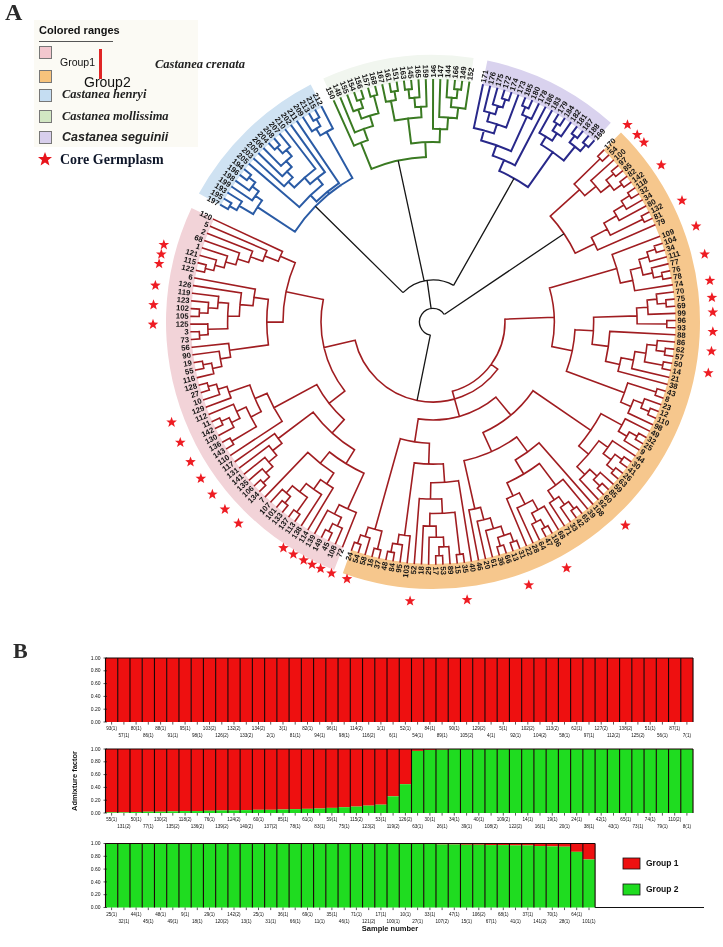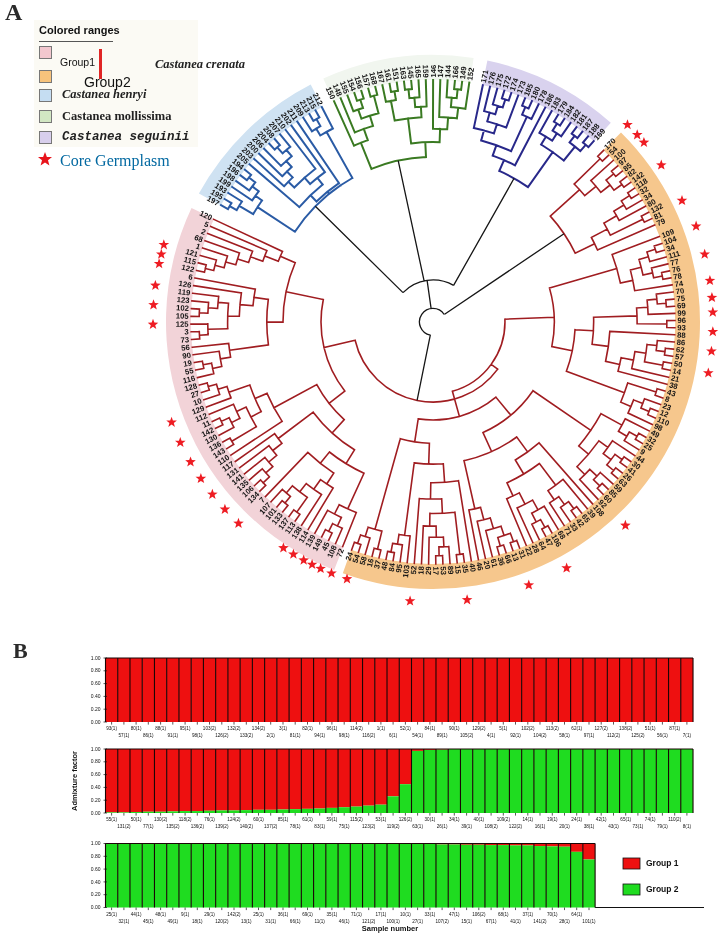--- a/index.html
+++ b/index.html
@@ -15,27 +15,27 @@
 <div class="abs" style="left:39px;top:41px;width:74px;height:1px;background:#555;"></div>
 <div class="abs" style="left:39px;top:46px;width:11px;height:11px;background:#f2c7ce;border:1px solid #777;"></div>
 <div class="abs" style="left:60px;top:56px;font-size:10.5px;color:#111;">Group1</div>
 <div class="abs" style="left:39px;top:70px;width:11px;height:11px;background:#f7c37c;border:1px solid #777;"></div>
 <div class="abs" style="left:60px;top:74px;font-size:14px;color:#111;margin-left:24px;">Group2</div>
 <div class="abs" style="left:99px;top:49px;width:2.5px;height:30px;background:#e02525;"></div>
 <div class="abs" style="left:108px;top:57px;font-size:12.5px;font-family:'Liberation Serif',serif;font-style:italic;font-weight:bold;color:#222;margin-left:47px;">Castanea crenata</div>
 <div class="abs" style="left:39px;top:89px;width:11px;height:11px;background:#c5ddf2;border:1px solid #777;"></div>
 <div class="abs" style="left:62px;top:87px;font-size:12.5px;font-family:'Liberation Serif',serif;font-style:italic;font-weight:bold;color:#222;">Castanea henryi</div>
 <div class="abs" style="left:39px;top:110px;width:11px;height:11px;background:#d2e7c3;border:1px solid #777;"></div>
-<div class="abs" style="left:62px;top:109px;font-size:12.5px;font-family:'Liberation Serif',serif;font-weight:bold;color:#222;">Castanea mollissima</div>
+<div class="abs" style="left:62px;top:109px;font-size:12.5px;font-family:'Liberation Serif',serif;font-style:italic;font-weight:bold;color:#222;">Castanea mollissima</div>
 <div class="abs" style="left:39px;top:131px;width:11px;height:11px;background:#d8cfec;border:1px solid #777;"></div>
-<div class="abs" style="left:62px;top:130px;font-size:12.5px;font-family:Liberation Mono, monospace;font-style:italic;font-weight:bold;color:#222;">Castanea seguinii</div>
+<div class="abs" style="left:62px;top:130px;font-size:12.5px;font-family:Liberation Sans, sans-serif;font-style:italic;font-weight:bold;color:#222;">Castanea seguinii</div>
 <svg class="abs" style="left:37px;top:151px" width="16" height="16">
     <path d="M8,1 L9.9,5.9 15,6.1 11,9.3 12.4,14.4 8,11.4 3.6,14.4 5,9.3 1,6.1 6.1,5.9 Z" fill="#e8131b"></path>
   </svg>
-<div class="abs" style="left:60px;top:152px;font-size:16px;font-family:'Liberation Serif',serif;font-weight:normal;color:#0369a1;">Core Germplasm</div>
+<div class="abs" style="left:60px;top:152px;font-size:14px;font-family:'Liberation Serif',serif;font-weight:bold;color:#0f172a;">Core Germplasm</div>
 
 <svg width="723" height="640" viewBox="0 0 723 640" style="position:absolute;top:0;left:0">
 <path d="M343.3 546.8A242.0 242.0 0 0 1 214.1 218.8L191.5 208.1A267.0 267.0 0 0 0 334.1 570.0Z" fill="#f2d3d8"></path>
 <path d="M220.8 205.6A242.0 242.0 0 0 1 322.2 106.9L310.7 84.6A267.0 267.0 0 0 0 198.9 193.6Z" fill="#cfe2f2"></path>
 <path d="M333.6 101.4A242.0 242.0 0 0 1 469.8 82.8L473.6 58.1A267.0 267.0 0 0 0 323.3 78.6Z" fill="#f1f6ef"></path>
 <path d="M482.3 85.1A242.0 242.0 0 0 1 594.1 141.5L610.8 122.8A267.0 267.0 0 0 0 487.4 60.6Z" fill="#d9d2ee"></path>
 <path d="M603.4 150.1A242.0 242.0 0 0 1 351.2 549.8L342.8 573.3A267.0 267.0 0 0 0 621.0 132.4Z" fill="#f6c78d"></path>
 <path d="M323.3 299.5A112.0 112.0 0 0 0 344.8 391.0M323.3 299.5L286.1 291.8M344.8 391.0L329.0 403.3M295.2 262.7A150.0 150.0 0 0 0 283.0 322.1M295.2 262.7L280.3 256.3M283.0 322.1L266.8 322.1M282.5 251.5A166.2 166.2 0 0 0 278.3 261.2M282.5 251.5L213.8 219.4M278.3 261.2L264.8 255.9M266.9 250.6A180.8 180.8 0 0 0 262.8 261.2M266.9 250.6L210.7 226.4M262.8 261.2L250.5 256.8M252.6 251.2A193.8 193.8 0 0 0 248.6 262.5M252.6 251.2L207.7 233.6M248.6 262.5L237.6 258.9M239.5 253.1A205.4 205.4 0 0 0 235.8 264.8M239.5 253.1L205.0 240.8M235.8 264.8L225.7 261.9M227.5 256.1A215.8 215.8 0 0 0 224.1 267.7M227.5 256.1L202.6 248.1M224.1 267.7L215.0 265.3M216.4 260.1A225.2 225.2 0 0 0 213.7 270.5M216.4 260.1L200.3 255.5M213.7 270.5L205.3 268.5M206.2 264.9A233.9 233.9 0 0 0 204.5 272.2M206.2 264.9L198.3 262.9M204.5 272.2L196.6 270.5M268.3 299.4A166.2 166.2 0 0 0 268.4 344.9M268.3 299.4L253.9 297.4M268.4 344.9L229.6 350.3M255.3 289.2A180.8 180.8 0 0 0 253.0 305.7M255.3 289.2L195.0 278.0M253.0 305.7L240.0 304.6M241.4 292.9A193.8 193.8 0 0 0 239.3 316.3M241.4 292.9L193.7 285.6M239.3 316.3L227.7 316.0M228.5 303.3A205.4 205.4 0 0 0 227.7 328.7M228.5 303.3L218.1 302.4M227.7 328.7L207.9 329.3M218.7 296.4A215.8 215.8 0 0 0 217.6 308.4M218.7 296.4L192.7 293.3M217.6 308.4L208.2 307.8M208.6 302.4A225.2 225.2 0 0 0 207.9 313.2M208.6 302.4L191.9 300.9M207.9 313.2L199.3 312.8M199.5 309.1A233.9 233.9 0 0 0 199.2 316.5M199.5 309.1L191.4 308.6M199.2 316.5L191.1 316.4M207.8 323.9A225.2 225.2 0 0 0 208.1 334.7M207.8 323.9L191.0 324.1M208.1 334.7L199.5 335.2M199.3 331.5A233.9 233.9 0 0 0 199.7 338.9M199.3 331.5L191.2 331.8M199.7 338.9L191.6 339.5M228.7 343.4A205.4 205.4 0 0 0 230.6 357.1M228.7 343.4L192.3 347.2M230.6 357.1L220.4 358.9M219.2 351.3A215.8 215.8 0 0 0 221.8 366.5M219.2 351.3L193.2 354.8M221.8 366.5L212.6 368.5M211.6 363.2A225.2 225.2 0 0 0 213.8 373.7M211.6 363.2L203.1 364.8M213.8 373.7L197.5 377.6M202.4 361.1A233.9 233.9 0 0 0 203.8 368.4M202.4 361.1L194.4 362.5M203.8 368.4L195.8 370.0M316.8 384.6A132.0 132.0 0 0 0 344.2 419.6M316.8 384.6L273.9 407.8M344.2 419.6L332.1 433.0M267.0 393.4A180.8 180.8 0 0 0 282.1 421.4M267.0 393.4L255.0 398.5M282.1 421.4L230.9 455.1M249.8 385.0A193.8 193.8 0 0 0 261.2 411.6M249.8 385.0L228.9 392.2M261.2 411.6L250.9 417.0M227.0 386.5A215.8 215.8 0 0 0 231.0 397.9M227.0 386.5L218.1 389.3M231.0 397.9L206.5 407.1M216.5 384.2A225.2 225.2 0 0 0 219.7 394.4M216.5 384.2L208.2 386.5M219.7 394.4L203.9 399.8M207.2 382.9A233.9 233.9 0 0 0 209.3 390.1M207.2 382.9L199.4 385.1M209.3 390.1L201.5 392.5M246.1 407.1A205.4 205.4 0 0 0 256.3 426.7M246.1 407.1L236.6 411.4M256.3 426.7L231.8 441.2M233.5 404.3A215.8 215.8 0 0 0 239.9 418.4M233.5 404.3L209.3 414.3M239.9 418.4L231.5 422.6M229.1 417.7A225.2 225.2 0 0 0 233.9 427.4M229.1 417.7L221.3 421.4M233.9 427.4L219.1 435.2M219.7 418.0A233.9 233.9 0 0 0 222.9 424.8M219.7 418.0L212.3 421.4M222.9 424.8L215.6 428.3M229.9 438.0A233.9 233.9 0 0 0 233.7 444.4M229.9 438.0L222.8 442.0M233.7 444.4L226.8 448.6M313.2 412.2A150.0 150.0 0 0 0 354.5 449.8M313.2 412.2L278.2 438.5M354.5 449.8L346.0 463.7M274.7 433.7A193.8 193.8 0 0 0 281.9 443.3M274.7 433.7L235.3 461.5M281.9 443.3L272.8 450.5M269.0 445.7A205.4 205.4 0 0 0 276.7 455.3M269.0 445.7L239.8 467.7M276.7 455.3L268.8 462.0M264.9 457.4A215.8 215.8 0 0 0 272.8 466.6M264.9 457.4L244.5 473.8M272.8 466.6L265.8 472.9M262.2 468.8A225.2 225.2 0 0 0 269.4 476.8M262.2 468.8L249.5 479.8M269.4 476.8L263.1 482.8M260.6 480.0A233.9 233.9 0 0 0 265.7 485.4M260.6 480.0L254.6 485.5M265.7 485.4L259.9 491.1M329.4 452.0A166.2 166.2 0 0 0 364.0 473.2M329.4 452.0L320.3 463.3M364.0 473.2L347.7 508.8M307.8 452.4A180.8 180.8 0 0 0 333.8 473.1M307.8 452.4L265.4 496.6M333.8 473.1L326.7 484.0M320.5 479.7A193.8 193.8 0 0 0 333.1 488.0M320.5 479.7L313.7 489.2M333.1 488.0L308.2 529.3M306.2 483.6A205.4 205.4 0 0 0 321.5 494.5M306.2 483.6L299.8 491.8M321.5 494.5L301.6 525.2M292.4 485.8A215.8 215.8 0 0 0 307.3 497.4M292.4 485.8L286.3 492.9M307.3 497.4L296.8 512.1M282.3 489.4A225.2 225.2 0 0 0 290.4 496.4M282.3 489.4L271.0 501.8M290.4 496.4L285.0 503.1M282.1 500.7A233.9 233.9 0 0 0 287.9 505.4M282.1 500.7L276.9 506.9M287.9 505.4L282.8 511.8M293.8 509.9A233.9 233.9 0 0 0 299.9 514.3M293.8 509.9L289.0 516.5M299.9 514.3L295.2 521.0M339.2 504.7A205.4 205.4 0 0 0 356.3 512.5M339.2 504.7L334.5 514.0M356.3 512.5L342.7 546.5M327.6 510.4A215.8 215.8 0 0 0 341.4 517.4M327.6 510.4L314.9 533.2M341.4 517.4L337.4 526.0M332.6 523.6A225.2 225.2 0 0 0 342.3 528.2M332.6 523.6L328.7 531.3M342.3 528.2L335.6 543.5M325.4 529.6A233.9 233.9 0 0 0 332.1 533.0M325.4 529.6L321.7 536.9M332.1 533.0L328.6 540.3M452.4 391.3A72.0 72.0 0 0 0 504.9 319.2M452.4 391.3L459.4 416.4M504.9 319.2L554.2 317.2M418.2 418.9A98.0 98.0 0 0 0 495.9 397.2M418.2 418.9L414.7 441.9M495.9 397.2L510.8 415.1M400.3 438.8A121.3 121.3 0 0 0 429.4 443.3M400.3 438.8L375.0 529.2M429.4 443.3L428.7 464.1M368.1 527.2A215.2 215.2 0 0 0 381.9 531.1M368.1 527.2L365.2 536.6M381.9 531.1L377.5 549.2M360.5 535.0A225.0 225.0 0 0 0 370.0 538.0M360.5 535.0L357.6 543.4M370.0 538.0L365.2 554.3M354.4 542.2A233.8 233.8 0 0 0 360.9 544.4M354.4 542.2L351.6 549.9M360.9 544.4L358.4 552.2M374.1 548.3A233.8 233.8 0 0 0 380.9 550.0M374.1 548.3L372.1 556.2M380.9 550.0L379.0 557.9M414.2 462.9A142.2 142.2 0 0 0 443.3 463.8M414.2 462.9L404.6 535.3M443.3 463.8L444.6 482.3M399.0 534.5A215.2 215.2 0 0 0 410.1 536.0M399.0 534.5L397.5 544.2M410.1 536.0L407.2 562.6M392.6 543.4A225.0 225.0 0 0 0 402.4 544.9M392.6 543.4L391.0 552.0M402.4 544.9L400.1 561.8M387.6 551.4A233.8 233.8 0 0 0 394.4 552.6M387.6 551.4L386.0 559.4M394.4 552.6L393.1 560.7M430.8 482.7A160.7 160.7 0 0 0 458.5 480.7M430.8 482.7L430.5 499.0M458.5 480.7L471.3 560.9M419.3 498.5A177.0 177.0 0 0 0 441.7 498.8M419.3 498.5L414.3 563.3M441.7 498.8L442.4 513.2M429.9 513.4A191.4 191.4 0 0 0 454.9 512.2M429.9 513.4L429.7 526.1M454.9 512.2L459.8 554.3M423.3 525.9A204.1 204.1 0 0 0 436.1 526.1M423.3 525.9L421.5 563.7M436.1 526.1L436.3 537.2M429.1 537.2A215.2 215.2 0 0 0 443.4 537.0M429.1 537.2L428.6 564.0M443.4 537.0L443.9 546.8M438.9 546.9A225.0 225.0 0 0 0 448.8 546.5M438.9 546.9L439.1 555.8M448.8 546.5L450.0 563.4M435.7 555.8A233.8 233.8 0 0 0 442.6 555.6M435.7 555.8L435.8 564.0M442.6 555.6L442.9 563.8M456.3 554.7A233.8 233.8 0 0 0 463.2 553.9M456.3 554.7L457.2 562.8M463.2 553.9L464.3 562.0M483.0 432.6A121.3 121.3 0 0 0 533.0 390.7M483.0 432.6L491.6 451.5M533.0 390.7L590.8 430.4M464.0 460.7A142.2 142.2 0 0 0 516.7 437.0M464.0 460.7L474.8 508.8M516.7 437.0L527.6 451.9M468.9 510.0A191.4 191.4 0 0 0 480.6 507.4M468.9 510.0L478.4 559.7M480.6 507.4L483.8 519.7M477.2 521.3A204.1 204.1 0 0 0 490.3 517.9M477.2 521.3L485.4 558.3M490.3 517.9L493.4 528.5M485.8 530.6A215.2 215.2 0 0 0 501.0 526.2M485.8 530.6L492.3 556.6M501.0 526.2L504.1 535.5M497.8 537.5A225.0 225.0 0 0 0 510.4 533.3M497.8 537.5L500.3 545.9M510.4 533.3L513.4 541.6M497.0 546.9A233.8 233.8 0 0 0 503.6 544.9M497.0 546.9L499.2 554.8M503.6 544.9L506.1 552.7M510.2 542.7A233.8 233.8 0 0 0 516.7 540.4M510.2 542.7L512.9 550.4M516.7 540.4L519.6 548.0M515.3 460.0A160.7 160.7 0 0 0 539.0 442.8M515.3 460.0L523.7 474.0M539.0 442.8L592.6 503.9M507.0 482.8A177.0 177.0 0 0 0 539.4 463.5M507.0 482.8L513.0 495.9M539.4 463.5L555.6 485.1M506.7 498.7A191.4 191.4 0 0 0 519.3 492.9M506.7 498.7L526.2 545.3M519.3 492.9L525.0 504.2M517.1 507.9A204.1 204.1 0 0 0 532.6 500.1M517.1 507.9L532.8 542.5M532.6 500.1L538.0 509.8M531.7 513.2A215.2 215.2 0 0 0 544.2 506.2M531.7 513.2L536.2 521.9M544.2 506.2L558.1 529.2M531.8 524.2A225.0 225.0 0 0 0 540.6 519.6M531.8 524.2L539.2 539.4M540.6 519.6L544.9 527.4M541.8 529.0A233.8 233.8 0 0 0 547.9 525.7M541.8 529.0L545.6 536.2M547.9 525.7L551.9 532.8M548.0 490.6A204.1 204.1 0 0 0 563.0 479.3M548.0 490.6L554.2 499.8M563.0 479.3L587.2 508.5M549.6 502.9A215.2 215.2 0 0 0 558.8 496.6M549.6 502.9L564.1 525.4M558.8 496.6L564.5 504.6M560.5 507.4A225.0 225.0 0 0 0 568.5 501.6M560.5 507.4L570.1 521.4M568.5 501.6L573.9 508.7M571.1 510.7A233.8 233.8 0 0 0 576.6 506.6M571.1 510.7L575.9 517.3M576.6 506.6L581.6 513.0M578.8 446.0A191.4 191.4 0 0 0 601.0 413.7M578.8 446.0L588.5 454.2M601.0 413.7L621.9 425.1M577.0 466.7A204.1 204.1 0 0 0 598.9 440.9M577.0 466.7L584.8 474.5M598.9 440.9L607.9 447.3M579.7 479.5A215.2 215.2 0 0 0 589.8 469.4M579.7 479.5L597.9 499.1M589.8 469.4L597.0 476.1M593.5 479.7A225.0 225.0 0 0 0 600.3 472.5M593.5 479.7L599.8 485.9M600.3 472.5L612.9 483.8M597.3 488.3A233.8 233.8 0 0 0 602.2 483.4M597.3 488.3L603.1 494.2M602.2 483.4L608.1 489.1M603.2 453.7A215.2 215.2 0 0 0 612.5 440.8M603.2 453.7L611.0 459.7M612.5 440.8L634.8 455.6M606.8 464.9A225.0 225.0 0 0 0 615.0 454.4M606.8 464.9L613.6 470.5M615.0 454.4L622.1 459.6M611.4 473.1A233.8 233.8 0 0 0 615.8 467.8M611.4 473.1L617.6 478.4M615.8 467.8L622.2 472.9M620.0 462.4A233.8 233.8 0 0 0 624.1 456.8M620.0 462.4L626.6 467.2M624.1 456.8L630.8 461.5M618.4 431.3A215.2 215.2 0 0 0 625.2 418.8M618.4 431.3L626.8 436.3M625.2 418.8L649.1 430.9M624.2 440.6A225.0 225.0 0 0 0 629.3 432.0M624.2 440.6L638.7 449.6M629.3 432.0L637.0 436.3M635.3 439.3A233.8 233.8 0 0 0 638.7 433.3M635.3 439.3L642.3 443.4M638.7 433.3L645.8 437.2M551.8 346.6A121.3 121.3 0 0 0 549.5 288.1M551.8 346.6L572.2 350.8M549.5 288.1L616.8 268.6M566.4 371.3A142.2 142.2 0 0 0 575.0 329.7M566.4 371.3L624.4 392.7M575.0 329.7L593.4 330.7M620.7 402.2A204.1 204.1 0 0 0 627.7 383.1M620.7 402.2L630.9 406.6M627.7 383.1L656.1 392.0M628.0 413.1A215.2 215.2 0 0 0 633.6 399.9M628.0 413.1L652.3 424.4M633.6 399.9L642.8 403.5M640.9 408.1A225.0 225.0 0 0 0 644.5 398.8M640.9 408.1L649.0 411.5M644.5 398.8L660.5 404.6M647.7 414.7A233.8 233.8 0 0 0 650.3 408.3M647.7 414.7L655.2 417.9M650.3 408.3L657.9 411.3M655.1 395.3A233.8 233.8 0 0 0 657.1 388.7M655.1 395.3L662.8 397.9M657.1 388.7L664.9 391.0M592.1 344.2A160.7 160.7 0 0 0 593.6 317.2M592.1 344.2L608.3 346.4M593.6 317.2L637.0 315.9M605.6 361.3A177.0 177.0 0 0 0 609.8 331.4M605.6 361.3L619.7 364.5M609.8 331.4L674.7 334.8M618.0 371.2A191.4 191.4 0 0 0 621.1 357.7M618.0 371.2L666.9 384.2M621.1 357.7L633.5 360.1M631.7 368.6A204.1 204.1 0 0 0 634.9 351.6M631.7 368.6L668.6 377.2M634.9 351.6L645.9 353.2M644.5 361.8A215.2 215.2 0 0 0 647.0 344.5M644.5 361.8L662.8 365.2M647.0 344.5L656.8 345.5M662.1 368.6A233.8 233.8 0 0 0 663.4 361.8M662.1 368.6L670.1 370.2M663.4 361.8L671.5 363.2M656.2 350.5A225.0 225.0 0 0 0 657.3 340.6M656.2 350.5L665.0 351.6M657.3 340.6L674.2 342.0M664.5 355.0A233.8 233.8 0 0 0 665.4 348.2M664.5 355.0L672.6 356.2M665.4 348.2L673.5 349.1M637.1 323.8A204.1 204.1 0 0 0 636.6 308.0M637.1 323.8L666.8 324.0M636.6 308.0L647.7 307.2M666.8 327.5A233.8 233.8 0 0 0 666.8 320.6M666.8 327.5L674.9 327.7M666.8 320.6L675.0 320.5M648.1 314.3A215.2 215.2 0 0 0 647.1 300.1M648.1 314.3L674.8 313.4M647.1 300.1L656.9 299.1M657.3 304.0A225.0 225.0 0 0 0 656.3 294.1M657.3 304.0L666.1 303.3M656.3 294.1L673.1 292.0M666.3 306.8A233.8 233.8 0 0 0 665.8 299.9M666.3 306.8L674.5 306.3M665.8 299.9L673.9 299.1M620.4 283.0A191.4 191.4 0 0 0 612.1 254.5M620.4 283.0L632.8 280.4M612.1 254.5L659.4 236.6M634.7 290.7A204.1 204.1 0 0 0 630.4 270.1M634.7 290.7L672.1 284.9M630.4 270.1L641.1 267.3M643.0 275.0A215.2 215.2 0 0 0 639.0 259.6M643.0 275.0L652.6 272.9M639.0 259.6L648.4 256.8M653.6 277.7A225.0 225.0 0 0 0 651.5 268.0M653.6 277.7L662.3 276.0M651.5 268.0L667.9 263.9M662.9 279.4A233.8 233.8 0 0 0 661.6 272.6M662.9 279.4L670.9 277.9M661.6 272.6L669.5 270.9M649.8 261.6A225.0 225.0 0 0 0 646.9 252.0M649.8 261.6L666.1 257.0M646.9 252.0L655.2 249.3M656.3 252.6A233.8 233.8 0 0 0 654.2 246.0M656.3 252.6L664.1 250.2M654.2 246.0L661.9 243.4M575.2 253.1A158.0 158.0 0 0 0 550.3 216.1M575.2 253.1L594.6 243.7M550.3 216.1L579.6 189.7M597.5 250.0A179.6 179.6 0 0 0 591.4 237.5M597.5 250.0L654.7 225.0M591.4 237.5L607.2 229.1M610.3 235.1A197.5 197.5 0 0 0 603.9 223.1M610.3 235.1L642.8 219.2M603.9 223.1L616.6 215.8M644.3 222.2A233.7 233.7 0 0 0 641.3 216.1M644.3 222.2L651.8 218.6M641.3 216.1L648.7 212.3M619.2 220.5A212.1 212.1 0 0 0 613.8 211.2M619.2 220.5L645.5 206.2M613.8 211.2L623.9 205.0M626.4 209.2A223.9 223.9 0 0 0 621.3 200.9M626.4 209.2L642.0 200.1M621.3 200.9L629.5 195.6M631.3 198.5A233.7 233.7 0 0 0 627.7 192.8M631.3 198.5L638.4 194.1M627.7 192.8L634.6 188.2M584.7 195.6A197.5 197.5 0 0 0 574.2 184.0M584.7 195.6L596.0 186.3M574.2 184.0L600.1 158.7M600.8 192.3A212.1 212.1 0 0 0 590.9 180.5M600.8 192.3L610.1 185.0M590.9 180.5L613.2 160.5M614.0 190.2A223.9 223.9 0 0 0 606.1 180.0M614.0 190.2L621.9 184.5M606.1 180.0L613.6 173.8M623.9 187.2A233.7 233.7 0 0 0 619.9 181.8M623.9 187.2L630.7 182.4M619.9 181.8L626.6 176.7M615.8 176.4A233.7 233.7 0 0 0 611.5 171.2M615.8 176.4L622.3 171.2M611.5 171.2L617.8 165.8M602.4 161.1A233.7 233.7 0 0 0 597.7 156.3M602.4 161.1L608.5 155.4M597.7 156.3L603.6 150.4M355.1 340.3A80.0 80.0 0 0 0 497.7 369.1M324.0 347.6L355.1 340.3M491.2 364.4L497.7 369.1" fill="none" stroke="#a01d21" stroke-width="1.6" stroke-linecap="square"></path>
 <path d="M294.9 231.7A165.0 165.0 0 0 1 340.4 185.5M294.9 231.7L257.5 207.2M340.4 185.5L340.4 185.5M253.2 214.1A209.7 209.7 0 0 1 262.0 200.5M253.2 214.1L239.2 205.8M262.0 200.5L255.4 195.8M236.7 210.1A226.0 226.0 0 0 1 241.9 201.5M236.7 210.1L229.7 206.1M241.9 201.5L228.3 193.0M228.0 209.1A234.0 234.0 0 0 1 231.5 203.1M228.0 209.1L221.0 205.2M231.5 203.1L224.6 199.0M252.2 200.4A217.9 217.9 0 0 1 258.7 191.3M252.2 200.4L232.2 187.0M258.7 191.3L252.3 186.4M249.3 190.4A226.0 226.0 0 0 1 255.3 182.4M249.3 190.4L236.2 181.1M255.3 182.4L249.0 177.5M246.9 180.2A234.0 234.0 0 0 1 251.1 174.8M246.9 180.2L240.5 175.4M251.1 174.8L244.9 169.7M329.0 193.9A165.0 165.0 0 0 1 352.4 178.0M329.0 193.9L327.4 191.9M352.4 178.0L326.6 131.9M316.5 201.5A167.6 167.6 0 0 1 339.0 183.2M316.5 201.5L310.5 195.3M339.0 183.2L297.3 121.6M299.3 207.1A176.3 176.3 0 0 1 322.7 184.5M299.3 207.1L249.5 164.3M322.7 184.5L317.4 177.9M310.1 184.0A184.8 184.8 0 0 1 324.9 172.1M310.1 184.0L304.5 177.7M324.9 172.1L291.4 125.7M294.3 187.5A193.2 193.2 0 0 1 315.4 168.7M294.3 187.5L288.3 181.8M315.4 168.7L285.7 130.0M284.1 186.2A201.5 201.5 0 0 1 292.7 177.4M284.1 186.2L254.2 158.9M292.7 177.4L286.9 171.5M282.3 176.2A209.7 209.7 0 0 1 291.7 167.0M282.3 176.2L259.1 153.7M291.7 167.0L286.2 161.0M281.0 165.9A217.9 217.9 0 0 1 291.7 156.2M281.0 165.9L264.1 148.7M291.7 156.2L286.4 150.0M282.6 153.3A226.0 226.0 0 0 1 290.3 146.8M282.6 153.3L277.3 147.3M290.3 146.8L280.1 134.4M274.7 149.6A234.0 234.0 0 0 1 279.9 145.1M274.7 149.6L269.3 143.7M279.9 145.1L274.7 139.0M320.3 135.5A217.9 217.9 0 0 1 332.9 128.5M320.3 135.5L316.1 128.6M332.9 128.5L321.8 107.0M311.9 131.3A226.0 226.0 0 0 1 320.4 126.1M311.9 131.3L303.3 117.7M320.4 126.1L316.4 119.1M313.4 120.9A234.0 234.0 0 0 1 319.4 117.4M313.4 120.9L309.4 114.0M319.4 117.4L315.5 110.4" fill="none" stroke="#2a5ba5" stroke-width="2.0" stroke-linecap="square"></path>
 <path d="M371.4 168.9A165.0 165.0 0 0 1 426.0 157.1M371.4 168.9L360.8 142.7M426.0 157.1L425.3 142.2M354.0 145.7A193.2 193.2 0 0 1 367.8 140.1M354.0 145.7L334.0 101.2M367.8 140.1L363.8 128.9M354.8 132.4A205.1 205.1 0 0 1 373.0 125.9M354.8 132.4L340.7 98.3M373.0 125.9L369.9 115.8M361.4 118.6A215.7 215.7 0 0 1 378.5 113.3M361.4 118.6L358.2 109.6M378.5 113.3L373.9 95.7M353.4 111.3A225.2 225.2 0 0 1 363.0 108.0M353.4 111.3L347.5 95.6M363.0 108.0L360.3 99.7M357.0 100.8A233.9 233.9 0 0 1 363.7 98.6M357.0 100.8L354.4 93.1M363.7 98.6L361.3 90.9M370.5 96.7A233.9 233.9 0 0 1 377.3 94.9M370.5 96.7L368.3 88.8M377.3 94.9L375.3 87.0M411.1 143.4A179.9 179.9 0 0 1 439.6 142.2M411.1 143.4L408.0 118.4M439.6 142.2L440.1 128.9M394.7 120.5A205.1 205.1 0 0 1 421.5 117.2M394.7 120.5L390.9 100.8M421.5 117.2L420.9 106.7M385.9 101.8A225.2 225.2 0 0 1 395.9 99.9M385.9 101.8L382.4 85.3M395.9 99.9L394.5 91.3M391.0 91.9A233.9 233.9 0 0 1 398.0 90.8M391.0 91.9L389.6 83.9M398.0 90.8L396.8 82.7M415.2 107.1A215.7 215.7 0 0 1 426.6 106.4M415.2 107.1L414.4 97.6M426.6 106.4L425.8 80.1M409.4 98.1A225.2 225.2 0 0 1 419.5 97.2M409.4 98.1L408.5 89.4M419.5 97.2L418.5 80.4M405.0 89.8A233.9 233.9 0 0 1 412.0 89.1M405.0 89.8L404.0 81.7M412.0 89.1L411.2 81.0M433.0 128.8A193.2 193.2 0 0 1 447.2 129.3M433.0 128.8L433.1 80.0M447.2 129.3L448.1 117.5M439.2 117.0A205.1 205.1 0 0 1 456.9 118.3M439.2 117.0L440.3 80.1M456.9 118.3L458.2 107.8M450.9 107.1A215.7 215.7 0 0 1 465.4 108.8M450.9 107.1L451.7 97.6M465.4 108.8L469.3 82.7M446.6 97.2A225.2 225.2 0 0 1 456.7 98.1M446.6 97.2L447.6 80.4M456.7 98.1L457.6 89.4M454.1 89.1A233.9 233.9 0 0 1 461.1 89.8M454.1 89.1L454.9 81.0M461.1 89.8L462.1 81.8" fill="none" stroke="#3a7a22" stroke-width="2.0" stroke-linecap="square"></path>

